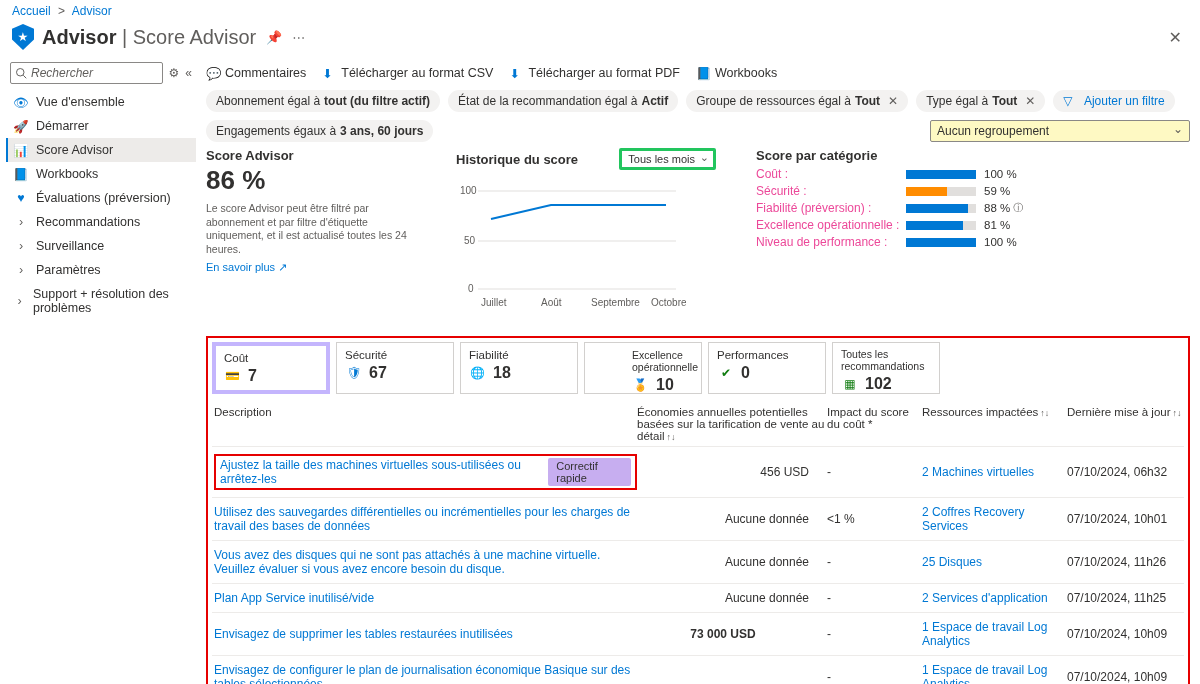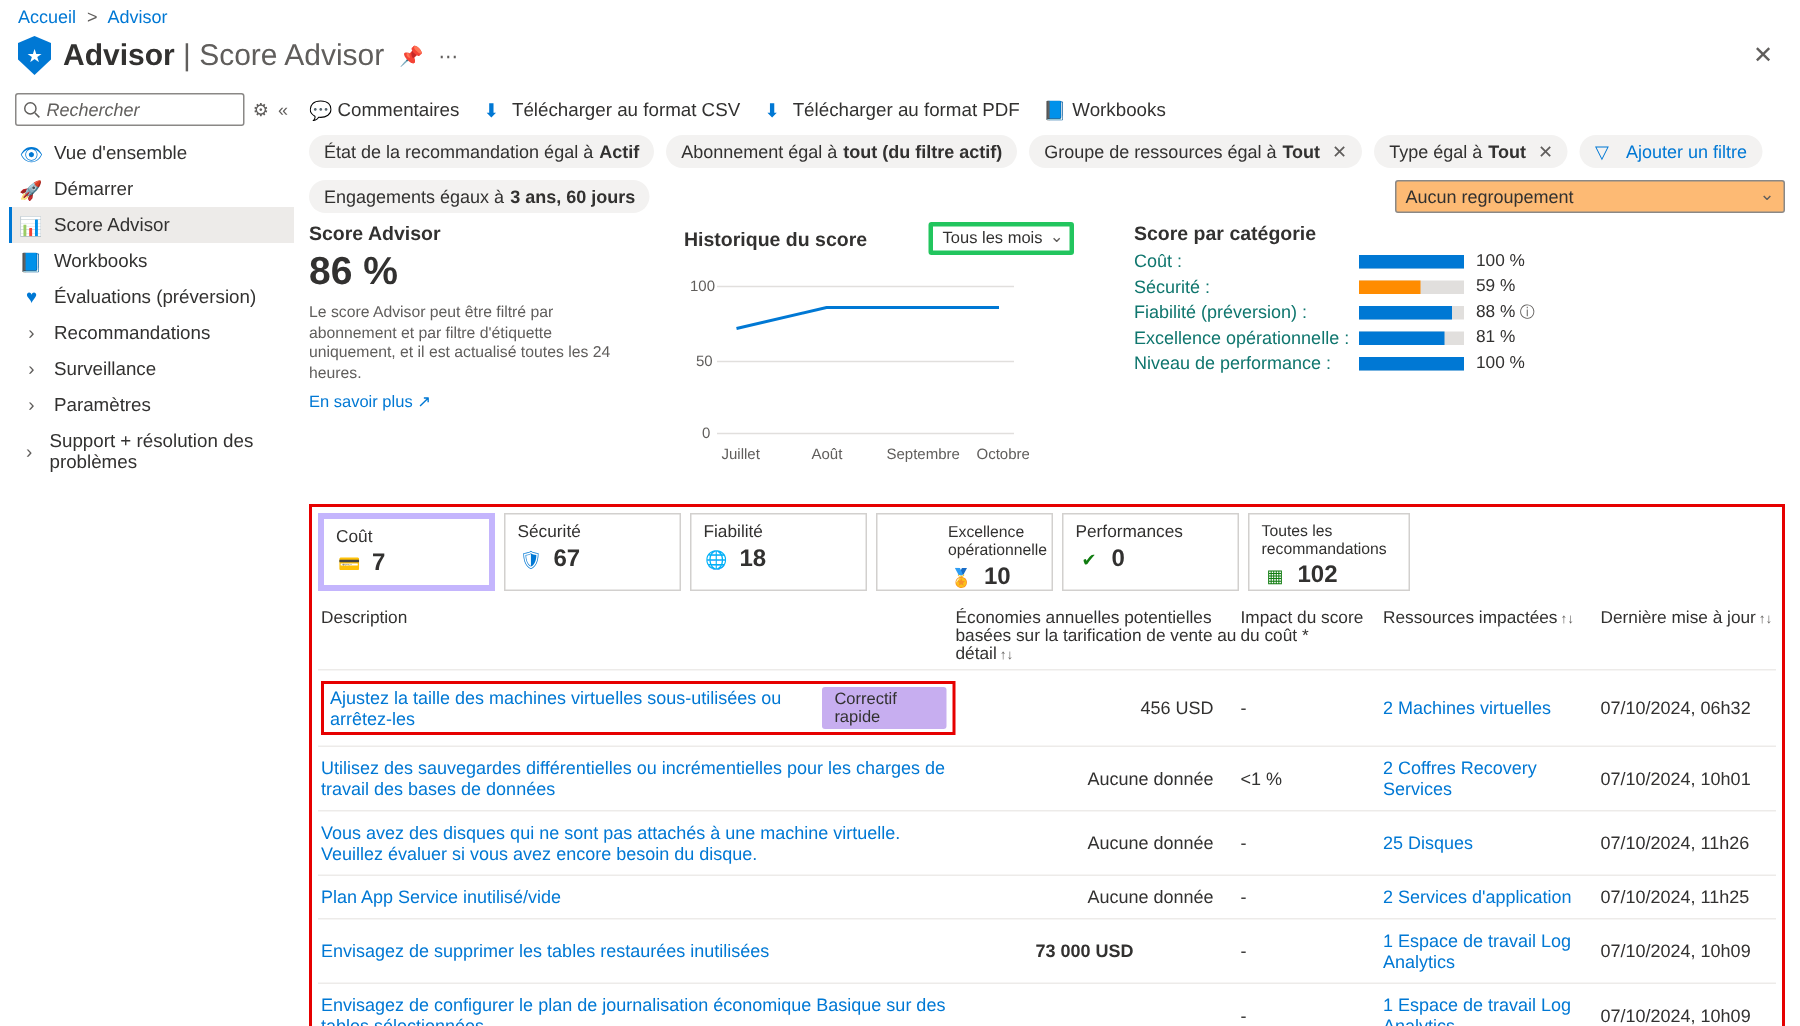--- a/index.html
+++ b/index.html
@@ -25,36 +25,36 @@
 .main { flex: 1; padding: 6px 10px 0 10px; overflow: auto; }
 .toolbar { display: flex; align-items: center; gap: 16px; padding: 2px 0 10px 0; font-size: 12.5px; }
 .tool-item { display: flex; align-items: center; gap: 5px; cursor: pointer; }
 .tool-ico { width: 14px; height: 14px; display: inline-block; }
 .pill-row { display: flex; flex-wrap: wrap; gap: 8px; margin-bottom: 8px; }
 .pill { background: #f3f2f1; border-radius: 12px; padding: 4px 10px; font-size: 12px; color: #323130; display: inline-flex; align-items: center; gap: 4px; }
 .pill b { font-weight: 600; }
 .pill .x { color: #605e5c; margin-left: 4px; cursor: pointer; }
 .pill-add { color: #0078d4; }
 .group-select { margin-left: auto; }
-.select { border: 1px solid #8a8886; border-radius: 2px; padding: 3px 22px 3px 6px; font-size: 12px; position: relative; background: #fdba74; min-width: 260px; display: inline-block; }
+.select { border: 1px solid #8a8886; border-radius: 2px; padding: 3px 22px 3px 6px; font-size: 12px; position: relative; background: #fef9c3; min-width: 260px; display: inline-block; }
 .select::after { content: "⌄"; position: absolute; right: 6px; top: 1px; color: #605e5c; }
 .row-flex { display: flex; align-items: flex-start; gap: 40px; margin-top: 6px; }
 .score-block { width: 210px; }
 .score-title { font-size: 13px; font-weight: 600; margin-bottom: 2px; }
 .score-val { font-size: 26px; font-weight: 600; margin-bottom: 6px; }
 .score-note { font-size: 10.5px; color: #605e5c; line-height: 1.3; }
 .learn-more { color: #0078d4; font-size: 11px; margin-top: 4px; display: inline-block; }
 .hist-block { width: 260px; }
 .hist-head { display: flex; align-items: center; gap: 10px; font-size: 13px; font-weight: 600; margin-bottom: 4px; }
 .hist-select { border: 3px solid #22c55e; border-radius: 2px; padding: 2px 18px 2px 6px; font-size: 11px; position: relative; background: #fff; font-weight: 400; }
 .hist-select::after { content: "⌄"; position: absolute; right: 4px; top: 0; color: #605e5c; }
 .cat-block { flex: 1; min-width: 300px; }
 .cat-title { font-size: 13px; font-weight: 600; margin-bottom: 4px; }
 .cat-row { display: flex; align-items: center; font-size: 12px; margin-bottom: 3px; }
-.cat-label { color: #0f766e; width: 150px; cursor: pointer; }
+.cat-label { color: #ec4899; width: 150px; cursor: pointer; }
 .bar-bg { width: 70px; height: 9px; background: #e1dfdd; position: relative; margin-right: 8px; }
 .bar-fill { position: absolute; left: 0; top: 0; bottom: 0; background: #0078d4; }
 .bar-fill.orange { background: #ff8c00; }
 .cat-pct { font-size: 11.5px; }
 .info-dot { font-size: 10px; color: #605e5c; margin-left: 3px; }
 
 .red-box { border: 2px solid #e60000; margin-top: 22px; padding: 4px; }
 .tiles { display: flex; gap: 6px; margin-bottom: 8px; }
 .tile { border: 1px solid #d2d0ce; padding: 6px 8px; width: 118px; height: 52px; }
 .tile.active { border: 4px solid #c4b5fd; }
@@ -166,26 +166,26 @@
           <span>Télécharger au format PDF</span>
         </div>
       <div class="tool-item">
           <span class="tool-ico" style="color:#0078d4;">📘</span>
           <span>Workbooks</span>
         </div>
     </div>
 
     <div class="pill-row">
       <span class="pill">
+          <span>Abonnement égal à </span>
+          <b>tout (du filtre actif)</b>
+        </span>
+      <span class="pill">
           <span>État de la recommandation égal à </span>
           <b>Actif</b>
-        </span>
-      <span class="pill">
-          <span>Abonnement égal à </span>
-          <b>tout (du filtre actif)</b>
         </span>
       <span class="pill">
           <span>Groupe de ressources égal à </span>
           <b>Tout</b>
           <span class="x">✕</span>
         </span>
       <span class="pill">
           <span>Type égal à </span>
           <b>Tout</b>
           <span class="x">✕</span>

